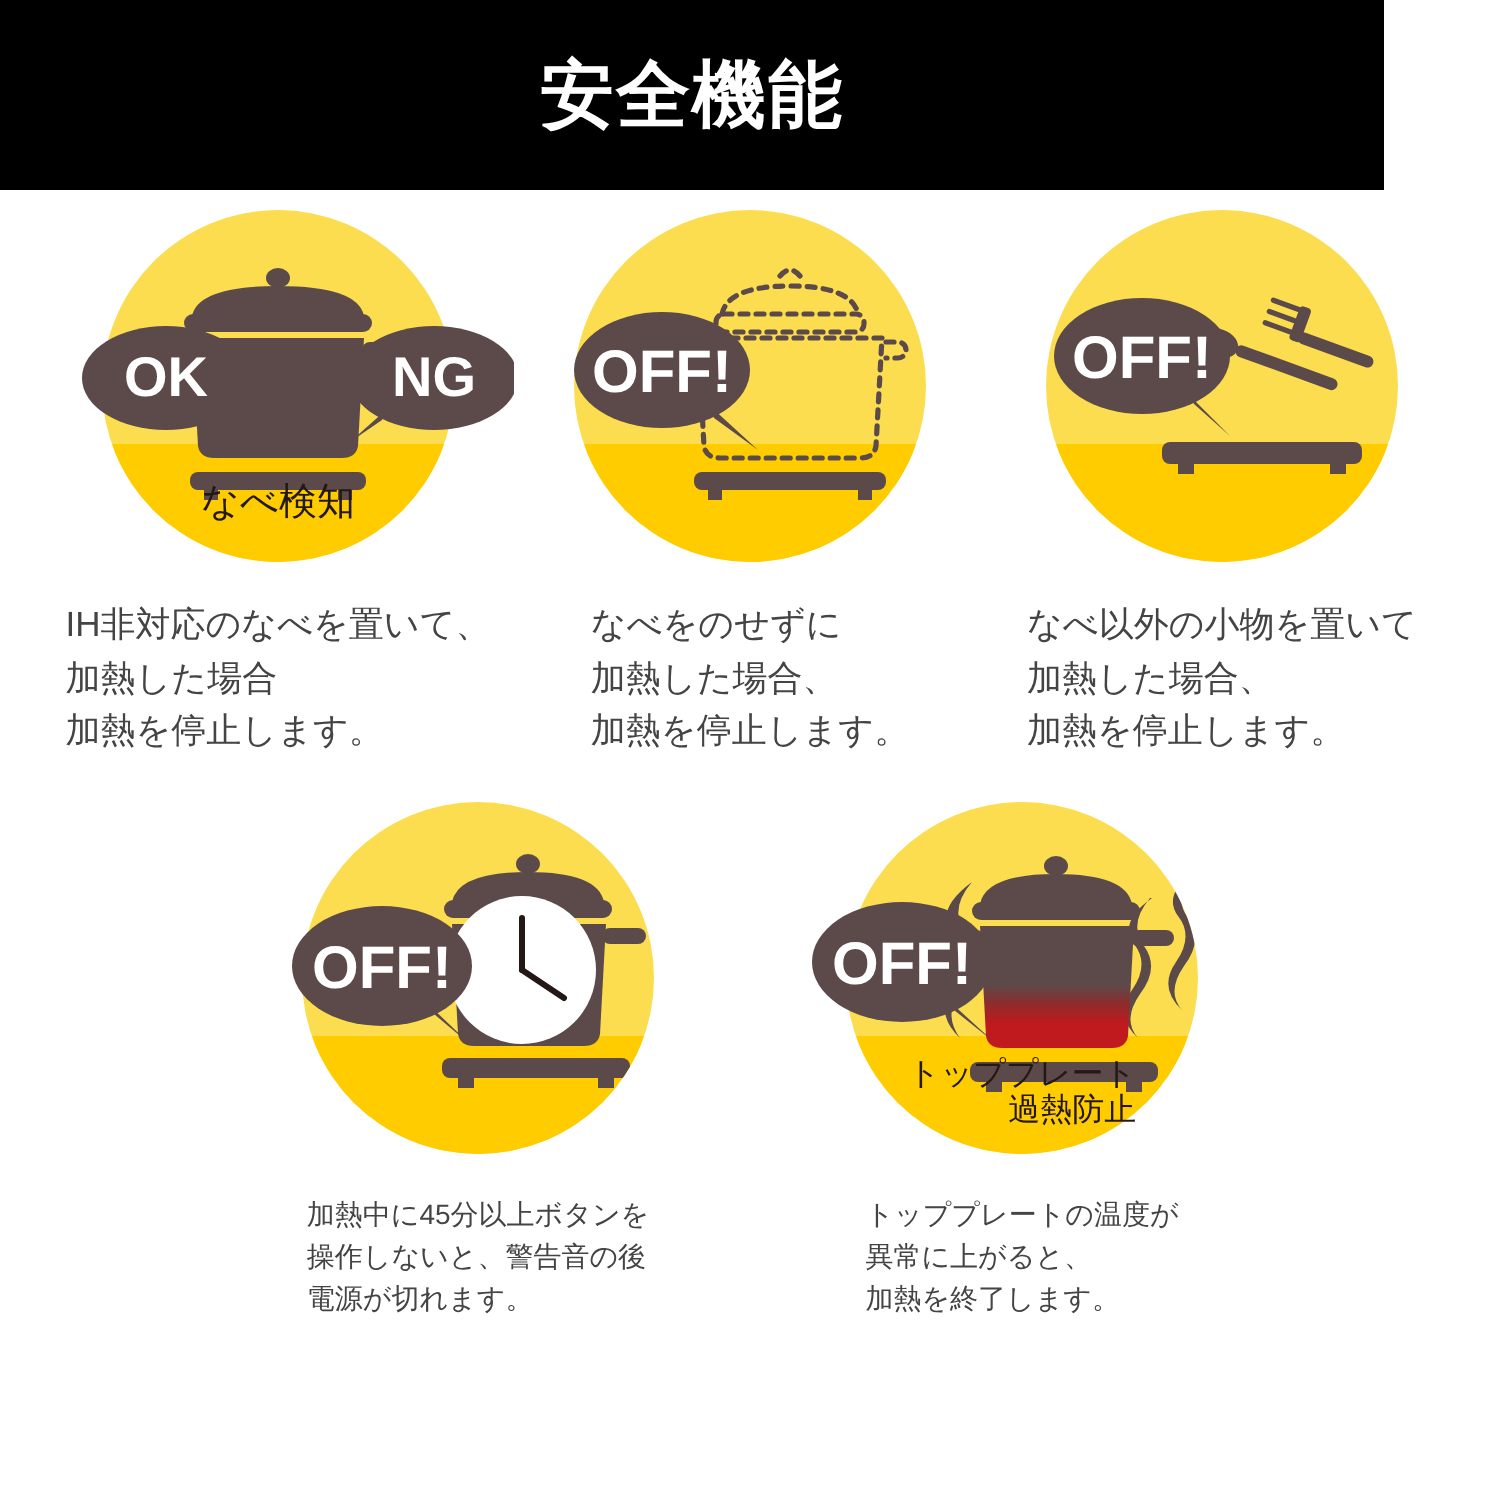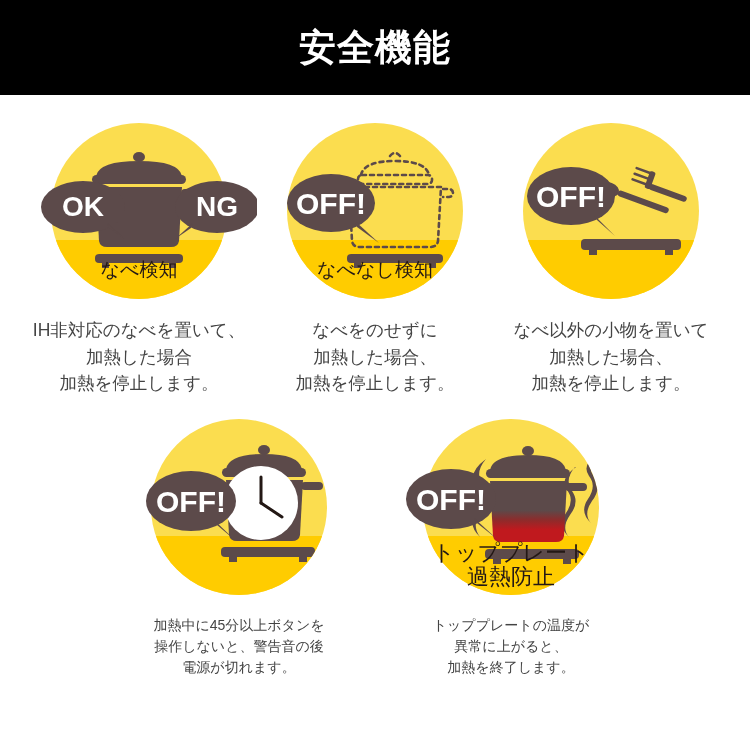--- a/index.html
+++ b/index.html
@@ -10,21 +10,21 @@
     width: 750px;
     height: 754px;
     background: #ffffff;
     font-family: "Liberation Sans", "DejaVu Sans", sans-serif;
     overflow: hidden;
     position: relative;
   }
 
   
   .header-bar {
-    width: 750px;
+    width: 692px;
     height: 95px;
     background: #000000;
     display: flex;
     align-items: center;
     justify-content: center;
     box-sizing: border-box;
   }
   .header-title {
     color: #ffffff;
     font-size: 37px;
@@ -35,21 +35,21 @@
   }
 
   
   .row {
     display: flex;
     justify-content: center;
     width: 750px;
     box-sizing: border-box;
   }
   .row-1 {
-    padding-top: 28px;
+    padding-top: 10px;
   }
   .row-2 {
     padding-top: 22px;
   }
 
   .feature {
     display: flex;
     flex-direction: column;
     align-items: center;
     box-sizing: border-box;
@@ -86,21 +86,21 @@
     align-items: center;
     justify-content: center;
     color: #231815;
     font-size: 19px;
     line-height: 1.12;
     font-family: Liberation Sans, sans-serif;
     white-space: pre;
     text-align: center;
     letter-spacing: 0px;
   }
-  .badge-label.two-line { font-size: 22px; }
+  .badge-label.two-line { font-size: 16px; text-align: right; }
 
   .badge-art {
     position: absolute;
     left: 0;
     top: 0;
     width: 176px;
     height: 176px;
   }
   
   .overflow-art {
@@ -113,21 +113,20 @@
   }
   .badge-wrap {
     position: relative;
     width: 176px;
     height: 176px;
   }
 
   
   .caption {
     margin-top: 18px;
-    text-align: center;
     color: #444444;
     font-size: 17.5px;
     line-height: 1.52;
     white-space: pre-line;
     font-family: "Liberation Sans", "DejaVu Sans", sans-serif;
   }
   .row-2 .caption {
     margin-top: 20px;
     font-size: 14px;
   }
@@ -206,21 +205,20 @@
           <rect x="142" y="140" width="7" height="5" fill="#5C4A4A"></rect>
         </svg>
       </div>
       <svg class="overflow-art" viewBox="0 0 236 176">
         <g>
           <ellipse cx="74" cy="80" rx="44" ry="29" fill="#5C4A4A"></ellipse>
           <path d="M98 98 L122 120 L100 104 Z" fill="#5C4A4A"></path>
           <text x="74" y="91" text-anchor="middle" font-family="Liberation Sans, DejaVu Sans, sans-serif" font-size="30" font-weight="bold" fill="#ffffff">OFF!</text>
         </g>
       </svg>
-      <div class="badge-label">なべなし検知</div>
     </div>
     <div class="caption">なべをのせずに
 加熱した場合、
 加熱を停止します。</div>
   </div>
 
   <div class="feature">
     <div class="badge-wrap">
       <div class="badge">
         <div class="badge-band"></div>

